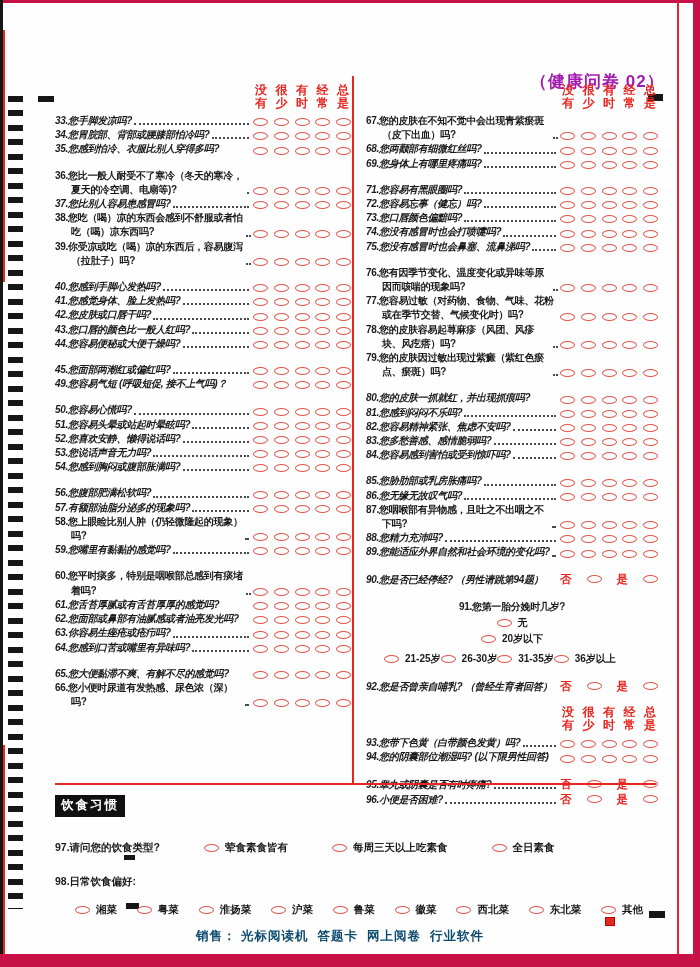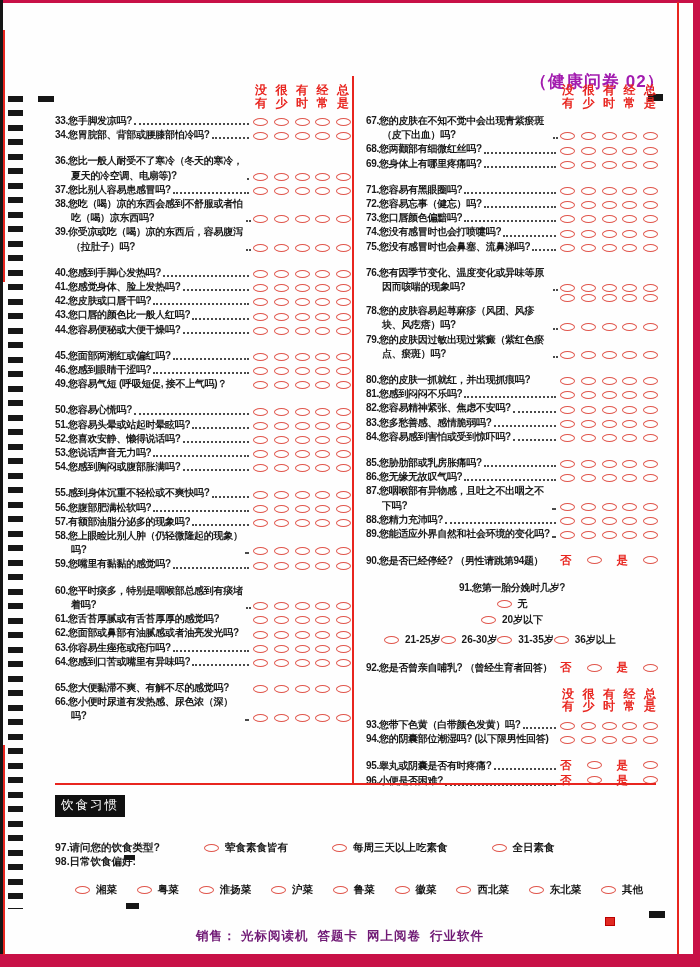--- a/index.html
+++ b/index.html
@@ -25,43 +25,43 @@
   .h-divider{position:absolute;left:55px;top:783px;width:601px;height:2px;background:#e8251f;}
   .qcol{position:absolute;top:84px;font-size:10px;font-weight:bold;color:#1a1a1a;}
   #col-left{left:55px;width:296px;}
   #col-right{left:366px;width:292px;}
   .scale-head{display:flex;justify-content:space-between;width:98px;margin-left:auto;
         margin-bottom:5px;color:#e8251f;font-size:12px;line-height:12.5px;text-align:center;}
   .sh-cell{width:16px;}
   .q-group{margin-bottom:12px;}
   .q-row{display:flex;align-items:flex-end;line-height:14.2px;}
   .q-text{flex:0 1 auto;padding-left:16px;text-indent:-16px;letter-spacing:-0.3px;}
-  .oneline .q-text{white-space:nowrap;}
+  .oneline .q-text{white-space:nowrap;font-style:italic;}
   .leader{flex:1 1 4px;min-width:2px;border-bottom:2px dotted #4a4a4a;margin:0 4px 3px 2px;}
   .opts{display:flex;justify-content:space-between;width:98px;flex:0 0 98px;
         margin-left:auto;margin-bottom:2px;}
   .circle{width:13px;height:6px;border:1.4px solid #e0564c;border-radius:50%;
         display:inline-block;background:#fff;flex:0 0 auto;}
   .yn{display:flex;align-items:center;justify-content:space-between;width:98px;
         flex:0 0 98px;margin-left:auto;color:#e8251f;font-size:11.5px;margin-bottom:1px;}
   .q-choice .row1{display:flex;align-items:center;line-height:16px;flex-direction:column;}
   .q-choice .row1 .spacer{flex:1;}
   .q-choice .row2{display:flex;justify-content:flex-start;margin:4px 0 0 18px;line-height:16px;}
   .opt{display:flex;align-items:center;gap:6px;font-weight:bold;color:#1a1a1a;}
   .gap30{width:34px;}
   
   .diet{position:absolute;left:55px;top:795px;width:602px;color:#1a1a1a;}
   .section-label{display:inline-block;background:#101010;color:#fff;font-size:12.5px;
-        font-weight:normal;padding:2px 6px 3px;letter-spacing:2px;}
+        font-weight:bold;padding:2px 6px 3px;letter-spacing:2px;}
   .diet-row{display:flex;align-items:center;font-size:10.5px;font-weight:bold;}
   #q97-row{margin-top:24px;gap:44px;}
-  #q98-label{margin-top:0;font-size:10.5px;font-weight:bold;}
+  #q98-label{margin-top:20px;font-size:10.5px;font-weight:bold;}
   #q98-row{margin-top:14px;margin-left:20px;width:568px;justify-content:space-between;}
   
-  .footer{position:absolute;left:100px;top:928px;width:480px;text-align:center;color:#701a75;
+  .footer{position:absolute;left:100px;top:928px;width:480px;text-align:center;color:#0c4a6e;
         font-size:12.5px;font-weight:bold;letter-spacing:1px;white-space:pre;}
 </style>
 </head>
 <body>
 
 <div class="page">
 
   <div class="band-top"></div>
   <div class="band-bottom"></div>
   <div class="band-right"></div>
@@ -119,20 +119,30 @@
           <span class="q-text">34.您胃脘部、背部或腰膝部怕冷吗?</span>
           <span class="leader"></span>
           <span class="opts">
             <span class="circle"></span>
             <span class="circle"></span>
             <span class="circle"></span>
             <span class="circle"></span>
             <span class="circle"></span>
           </span>
         </div>
+        <div class="q-row oneline">
+          <span class="q-text">35.您感到怕冷、衣服比别人穿得多吗?</span>
+          <span class="opts">
+            <span class="circle"></span>
+            <span class="circle"></span>
+            <span class="circle"></span>
+            <span class="circle"></span>
+            <span class="circle"></span>
+          </span>
+        </div>
       </div>
       <div class="q-group">
         <div class="q-row">
           <span class="q-text">36.您比一般人耐受不了寒冷（冬天的寒冷，夏天的冷空调、电扇等)?</span>
           <span class="leader"></span>
           <span class="opts">
             <span class="circle"></span>
             <span class="circle"></span>
             <span class="circle"></span>
             <span class="circle"></span>
@@ -236,31 +246,20 @@
           <span class="leader"></span>
           <span class="opts">
             <span class="circle"></span>
             <span class="circle"></span>
             <span class="circle"></span>
             <span class="circle"></span>
             <span class="circle"></span>
           </span>
         </div>
         <div class="q-row oneline">
-          <span class="q-text">46.您感到眼睛干涩吗?</span>
-          <span class="leader"></span>
-          <span class="opts">
-            <span class="circle"></span>
-            <span class="circle"></span>
-            <span class="circle"></span>
-            <span class="circle"></span>
-            <span class="circle"></span>
-          </span>
-        </div>
-        <div class="q-row oneline">
           <span class="q-text">49.您容易气短 (呼吸短促, 接不上气吗)？</span>
           <span class="opts">
             <span class="circle"></span>
             <span class="circle"></span>
             <span class="circle"></span>
             <span class="circle"></span>
             <span class="circle"></span>
           </span>
         </div>
       </div>
@@ -315,31 +314,20 @@
           <span class="opts">
             <span class="circle"></span>
             <span class="circle"></span>
             <span class="circle"></span>
             <span class="circle"></span>
             <span class="circle"></span>
           </span>
         </div>
       </div>
       <div class="q-group">
-        <div class="q-row oneline">
-          <span class="q-text">55.感到身体沉重不轻松或不爽快吗?</span>
-          <span class="leader"></span>
-          <span class="opts">
-            <span class="circle"></span>
-            <span class="circle"></span>
-            <span class="circle"></span>
-            <span class="circle"></span>
-            <span class="circle"></span>
-          </span>
-        </div>
         <div class="q-row oneline">
           <span class="q-text">56.您腹部肥满松软吗?</span>
           <span class="leader"></span>
           <span class="opts">
             <span class="circle"></span>
             <span class="circle"></span>
             <span class="circle"></span>
             <span class="circle"></span>
             <span class="circle"></span>
           </span>
@@ -578,20 +566,21 @@
           <span class="leader"></span>
           <span class="opts">
             <span class="circle"></span>
             <span class="circle"></span>
             <span class="circle"></span>
             <span class="circle"></span>
             <span class="circle"></span>
           </span>
         </div>
         <div class="q-row">
+          <span class="q-text">77.您容易过敏（对药物、食物、气味、花粉或在季节交替、气候变化时）吗?</span>
           <span class="opts">
             <span class="circle"></span>
             <span class="circle"></span>
             <span class="circle"></span>
             <span class="circle"></span>
             <span class="circle"></span>
           </span>
         </div>
         <div class="q-row">
           <span class="q-text">78.您的皮肤容易起荨麻疹（风团、风疹块、风疙瘩）吗?</span>

